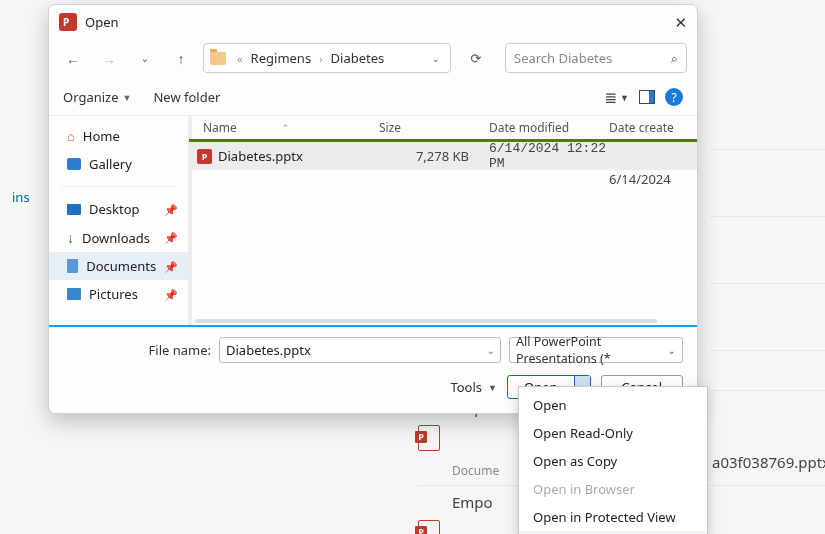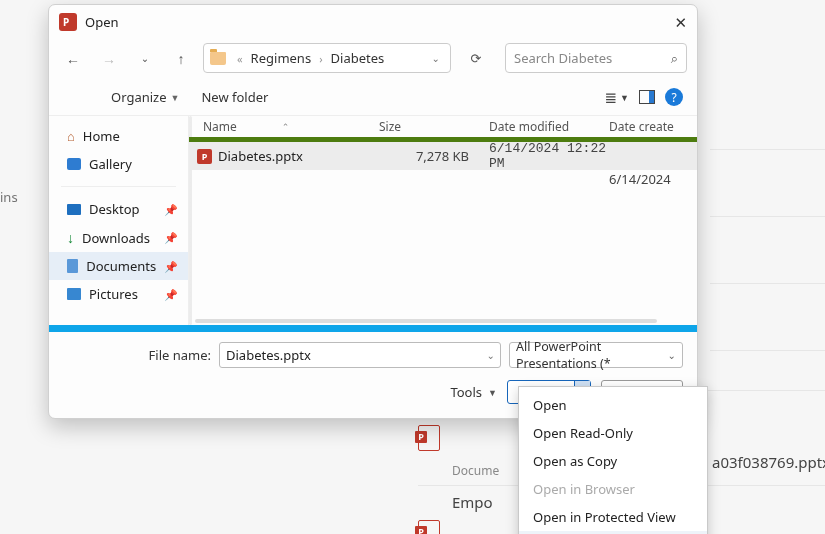--- a/index.html
+++ b/index.html
@@ -1,17 +1,17 @@
 <!DOCTYPE html>
 <html><head>
 <meta charset="utf-8">
 <style>
   * { box-sizing: border-box; margin: 0; padding: 0; font-family: "Segoe UI", system-ui, sans-serif; }
   body { background: #f6f6f6; width: 825px; height: 534px; overflow: hidden; position: relative; font-size: 13px; color: #222; }
-  .bg-fragment { position: absolute; left: 0; top: 188px; font-size: 13px; color: #737373; }
+  .bg-fragment { position: absolute; left: 12px; top: 188px; font-size: 13px; color: #0369a1; }
   .bg-divider { position: absolute; left: 710px; background: #e6e6e6; width: 120px; height: 1px;}
   .bg-list { position: absolute; left: 418px; top: 390px; width: 407px; }
   .bg-item { display: flex; align-items: center; padding: 6px 0; border-top: 1px solid #e6e6e6; }
   .bg-ppt-icon { width: 22px; height: 26px; border: 1px solid #c0392b; border-radius: 2px; position: relative; margin-right: 12px; }
   .bg-ppt-icon::after { content: "P"; position: absolute; left: -4px; top: 5px; background: #c0392b; color: #fff; font-size: 9px; font-weight: bold; width: 12px; height: 12px; line-height: 12px; text-align: center; border-radius: 1px;}
   .bg-title { font-size: 15px; color: #444; }
   .bg-sub { font-size: 12px; color: #888; margin-top: 45px; }
   .bg-ext { position: absolute; left: 712px; top: 452px; font-size: 15px; color:#444;}
   
   .dialog { position: absolute; left: 48px; top: 4px; width: 650px; background: #fdfdfd; border: 1px solid #d0d0d0; border-radius: 7px; box-shadow: 0 8px 22px rgba(0,0,0,.22); overflow: hidden; }
@@ -28,21 +28,21 @@
   .folder-icon { display: inline-block; width: 16px; height: 13px; background: #f4c78b; border-radius: 1px 1px 2px 2px; position: relative; margin-right: 6px; }
   .folder-icon::before { content:""; position: absolute; left:0; top:-3px; width: 7px; height: 3px; background:#e5ad54; border-radius: 1px 1px 0 0;}
   .crumb-sep { color: #999; margin: 0 5px; font-size: 11px;}
   .crumb { color: #333; padding: 2px 3px;}
   .addr-drop { margin-left: auto; color: #777; font-size: 10px; padding: 0 4px;}
   .refresh { width: 30px; height: 30px; display: flex; align-items: center; justify-content: center; color: #555; margin-left: 2px;}
   .search { width: 182px; height: 30px; border: 1px solid #ccc; border-radius: 4px; display: flex; align-items: center; padding: 0 8px; color: #888; background: #fff; margin-left: 6px;}
   .search .mag { margin-left: auto; color: #555; font-size: 13px;}
   
   .toolbar { display: flex; align-items: center; padding: 4px 14px 8px 14px; }
-  .organize { color: #333; display: flex; align-items: center; gap: 4px; cursor: pointer; margin-left: 48px;}
+  .organize { color: #333; display: flex; align-items: center; gap: 4px; cursor: pointer;}
   .organize .caret { color: #666; font-size: 9px;}
   .newfolder { margin-left: 22px; color: #333; cursor: pointer;}
   .tb-right { margin-left: auto; display: flex; align-items: center; gap: 10px;}
   .view-icon { font-size: 15px; color: #444; display: flex; align-items: center; gap: 3px;}
   .preview-icon { width: 16px; height: 14px; border: 1.5px solid #444; position: relative;}
   .preview-icon::after { content: ""; position: absolute; right: 0; top: 0; bottom: 0; width: 5px; background: #2879d0;}
   .help-icon { width: 18px; height: 18px; border-radius: 50%; background: #1a7ad9; color: #fff; font-size: 12px; display: flex; align-items: center; justify-content: center;}
 
   .body-area { display: flex; height: 210px; border-top: 1px solid #eee;}
   .sidebar { width: 140px; padding: 6px 0; border-right: 1px solid #eee; position: relative;}
@@ -52,35 +52,35 @@
   .side-sep { height: 1px; background: #eee; margin: 8px 12px;}
   .pin { margin-left: auto; color: #bbb; font-size: 11px;}
   .home-i { color: #b56032; font-size: 13px;} 
   .gallery-i { width: 14px; height: 12px; background: #2e7cd1; border-radius: 2px;} 
   .desktop-i { width: 14px; height: 11px; background: #1e6fbf; border-radius: 1px;} 
   .down-i { color: #188a3a; font-size: 14px; font-weight: bold;} 
   .docs-i { width: 12px; height: 14px; background: #5a98d8; border-radius: 1px;} 
   .pics-i { width: 14px; height: 12px; background: #3787d1; border-radius: 1px;} 
 
   .list-area { flex: 1; overflow: hidden; position: relative;}
-  .cols { display: flex; height: 26px; align-items: center; border-bottom: 5px solid #4d7c0f; color: #555; font-size: 12px; padding-left: 14px;}
+  .cols { display: flex; height: 26px; align-items: center; border-bottom: 3px solid #4d7c0f; color: #555; font-size: 12px; padding-left: 14px;}
   .col-name { width: 176px; display: flex; align-items: center;} 
   .col-size { width: 110px;}
   .col-mod { width: 120px;}
   .col-created { flex: 1;}
   .sort-caret { font-size: 9px; color:#888; margin: 0 auto 0 45px;}
   .row { display: flex; align-items: center; height: 28px; padding-left: 8px; background: #ececec; font-size: 13px;}
   .row .cell-name { width: 182px; display: flex; align-items: center; gap: 6px;}
   .row .cell-size { width: 110px; text-align: right; padding-right: 20px; color: #444;}
   .row .cell-mod { width: 120px; color: #444; font-family: Liberation Mono, monospace;}
   .row .cell-created { flex:1; color: #444; margin-top: 46px;}
   .ppt-mini { width: 15px; height: 15px; background: #c0392b; border-radius: 2px; display:flex; align-items:center; justify-content:center; color:#fff; font-size:9px; font-weight:bold;}
   .scroll-h { position:absolute; left: 6px; right: 40px; bottom: 2px; height: 4px; background: #ddd; border-radius: 2px;}
 
-  .footer { padding: 10px 14px 14px 14px; border-top: 7px solid #0ea5e9;}
+  .footer { padding: 10px 14px 14px 14px; border-top: 2px solid #0ea5e9;}
   .filename-row { display:flex; align-items:center; gap: 8px; }
   .filename-label { width: 148px; text-align: right; color: #333;}
   .filename-input { flex:1; height: 26px; border:1px solid #bbb; border-radius: 3px; padding: 0 22px 0 6px; background:#fff; display:flex; align-items:center; position:relative;}
   .filename-input .dd { position:absolute; right:5px; color:#777; font-size:10px;}
   .filetype { width: 174px; height: 26px; border: 1px solid #bbb; border-radius: 3px; display:flex; align-items:center; padding: 0 6px; background:#fff; font-size:12.5px; color:#333;}
   .filetype .dd { margin-left:auto; color:#666; font-size:10px;}
   .actions-row { display:flex; align-items:center; gap: 10px; margin-top: 12px; justify-content: flex-end;}
   .tools { color:#333; display:flex; align-items:center; gap:6px; cursor:pointer;}
   .tools .caret { font-size:9px;color:#555;}
   .btn { height: 24px; border: 1px solid #999; border-radius: 3px; background:#fff; display:flex; align-items:center; font-size:13px; cursor:pointer;}

